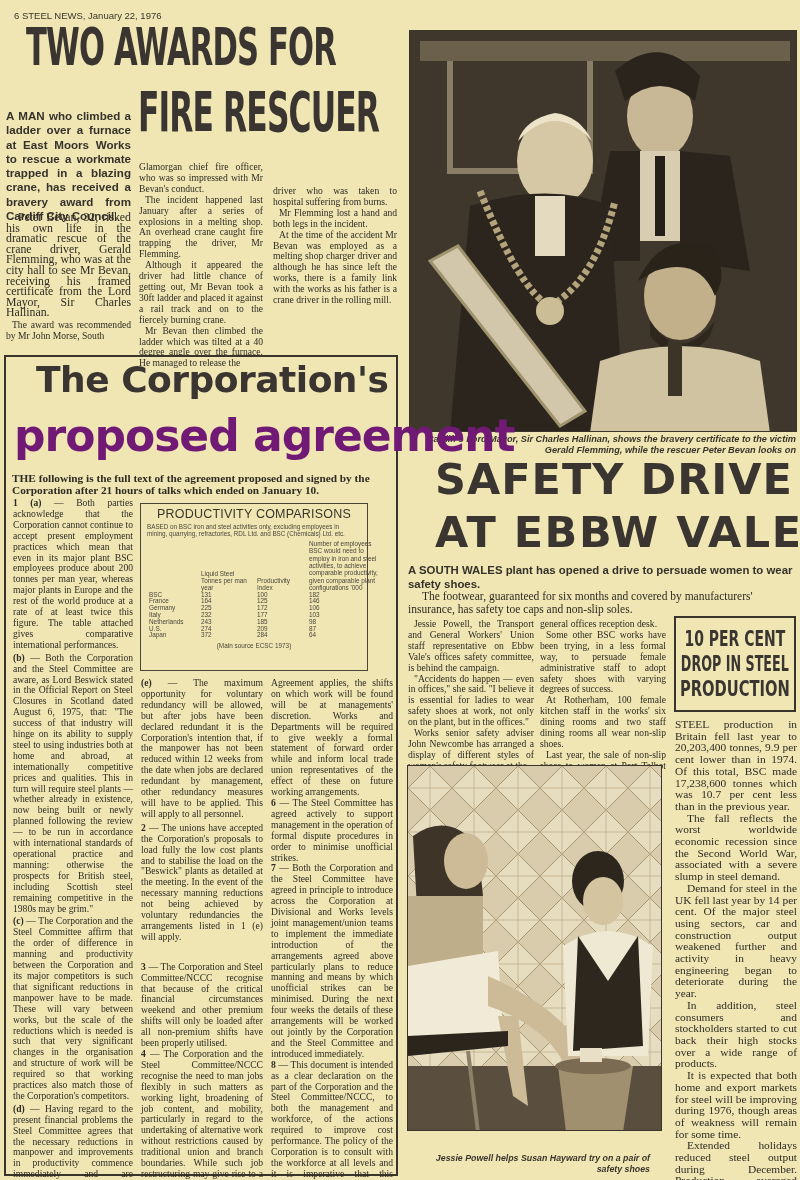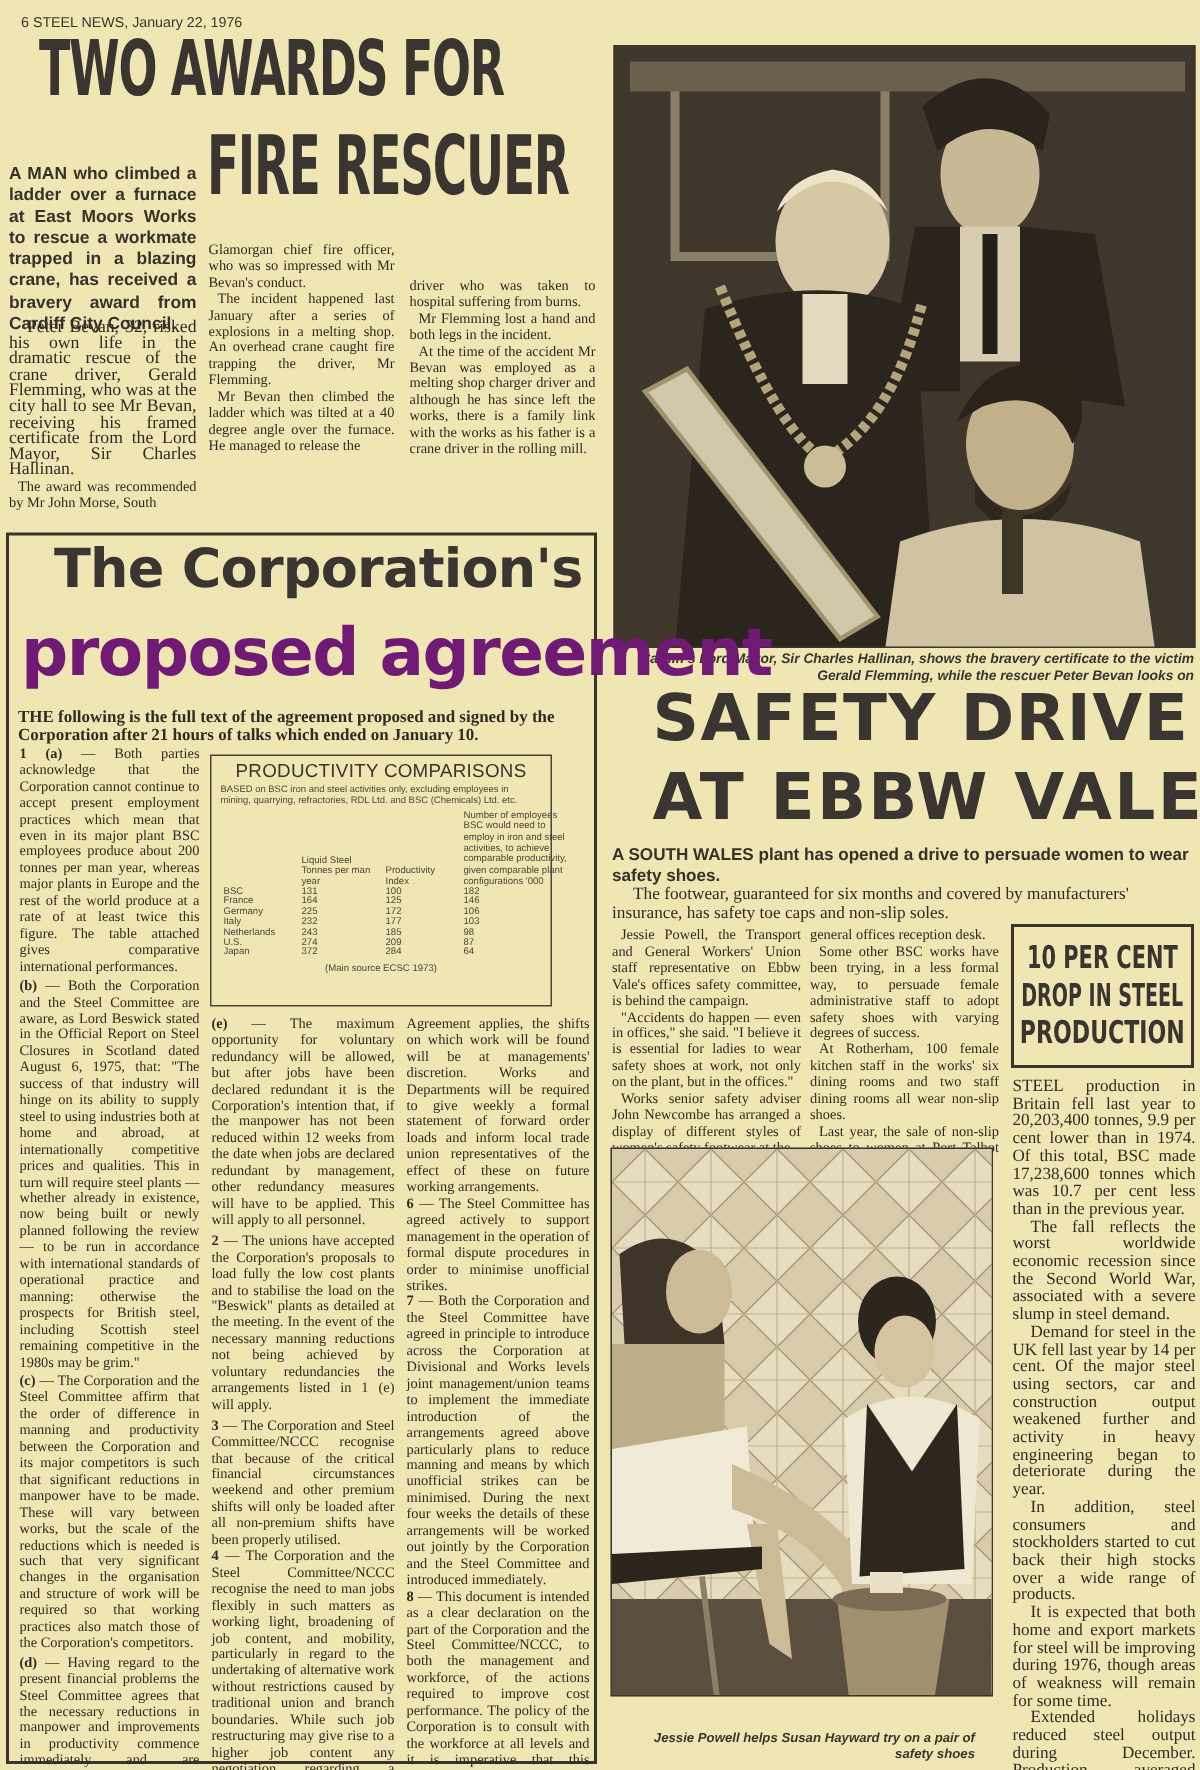--- a/index.html
+++ b/index.html
@@ -30,20 +30,21 @@
 <div class="abs sans" style="left:6px; top:93px; width:125px; font-size:11.6px; line-height:14.3px; font-weight:bold; text-align:justify; color:#36312a;margin-top:16px;">A MAN who climbed a ladder over a furnace at East Moors Works to rescue a workmate trapped in a blazing crane, has received a bravery award from Cardiff City Council.</div>
 
 <div class="abs serif" style="left:6px; top:212px; width:125px; font-size:11.8px; line-height:10.6px; text-align:justify; text-indent:12px; color:#2f2b23;">Peter Bevan, 32, risked his own life in the dramatic rescue of the crane driver, Gerald Flemming, who was at the city hall to see Mr Bevan, receiving his framed certificate from the Lord Mayor, Sir Charles Hallinan.</div>
 <div class="abs body-text" style="left:6px; top:320px; width:125px;">
   <p>The award was recommended by Mr John Morse, South</p>
 </div>
 
 <div class="abs body-text" style="left:139px; top:162px; width:124px;">
   <p class="noind">Glamorgan chief fire officer, who was so impressed with Mr Bevan's conduct.</p>
   <p>The incident happened last January after a series of explosions in a melting shop. An overhead crane caught fire trapping the driver, Mr Flemming.</p>
+  <p>Although it appeared the driver had little chance of getting out, Mr Bevan took a 30ft ladder and placed it against a rail track and on to the fiercely burning crane.</p>
   <p>Mr Bevan then climbed the ladder which was tilted at a 40 degree angle over the furnace. He managed to release the</p>
 </div>
 
 <div class="abs body-text" style="left:273px; top:162px; width:124px;margin-top:24px;">
   <p class="noind">driver who was taken to hospital suffering from burns.</p>
   <p>Mr Flemming lost a hand and both legs in the incident.</p>
   <p>At the time of the accident Mr Bevan was employed as a melting shop charger driver and although he has since left the works, there is a family link with the works as his father is a crane driver in the rolling mill.</p>
 </div>
 
 <div class="abs photo" style="left:409px; top:30px; width:388px; height:402px;" title="Lord Mayor with chain of office showing framed certificate to seated bearded man, another man standing behind">
@@ -143,27 +144,27 @@
           <td>64</td>
         </tr>
   </tbody>
     </table>
   <div class="sans" style="text-align:center; font-size:6.4px; margin-top:3px; color:#4b463a;">(Main source ECSC 1973)</div>
 </div>
 
 <div class="abs body-text" style="left:141px; top:678px; width:122px;">
   <p class="noind"><b>(e)</b><span> — The maximum opportunity for voluntary redundancy will be allowed, but after jobs have been declared redundant it is the Corporation's intention that, if the manpower has not been reduced within 12 weeks from the date when jobs are declared redundant by management, other redundancy measures will have to be applied. This will apply to all personnel.</span></p>
   <p class="noind" style="margin-top:3px;"><b>2</b><span> — The unions have accepted the Corporation's proposals to load fully the low cost plants and to stabilise the load on the "Beswick" plants as detailed at the meeting. In the event of the necessary manning reductions not being achieved by voluntary redundancies the arrangements listed in 1 (e) will apply.</span></p>
-  <p class="noind" style="margin-top:3px;"><b>3</b><span> — The Corporation and Steel Committee/NCCC recognise that because of the critical financial circumstances weekend and other premium shifts will only be loaded after all non-premium shifts have been properly utilised.</span></p>
+  <p class="noind" style="margin-top:19px;"><b>3</b><span> — The Corporation and Steel Committee/NCCC recognise that because of the critical financial circumstances weekend and other premium shifts will only be loaded after all non-premium shifts have been properly utilised.</span></p>
   <p class="noind"><b>4</b><span> — The Corporation and the Steel Committee/NCCC recognise the need to man jobs flexibly in such matters as working light, broadening of job content, and mobility, particularly in regard to the undertaking of alternative work without restrictions caused by traditional union and branch boundaries. While such job restructuring may give rise to a higher job content any negotiation regarding a revision of earnings must be considered in the light of Government anti-inflation policy.</span></p>
 
 </div>
 
 <div class="abs body-text" style="left:271px; top:678px; width:122px;">
-  <p class="noind"><span>Agreement applies, the shifts on which work will be found will be at managements' discretion. Works and Departments will be required to give weekly a formal statement of forward order loads and inform local trade union representatives of the effect of these on future working arrangements.</span></p>
+  <p class="noind"><span>Agreement applies, the shifts on which work will be found will be at managements' discretion. Works and Departments will be required to give weekly a formal statement of forward order while and inform local trade union representatives of the effect of these on future working arrangements.</span></p>
   <p class="noind"><b>6</b><span> — The Steel Committee has agreed actively to support management in the operation of formal dispute procedures in order to minimise unofficial strikes.</span></p>
   <p class="noind"><b>7</b><span> — Both the Corporation and the Steel Committee have agreed in principle to introduce across the Corporation at Divisional and Works levels joint management/union teams to implement the immediate introduction of the arrangements agreed above particularly plans to reduce manning and means by which unofficial strikes can be minimised. During the next four weeks the details of these arrangements will be worked out jointly by the Corporation and the Steel Committee and introduced immediately.</span></p>
   <p class="noind"><b>8</b><span> — This document is intended as a clear declaration on the part of the Corporation and the Steel Committee/NCCC, to both the management and workforce, of the actions required to improve cost performance. The policy of the Corporation is to consult with the workforce at all levels and it is imperative that this practice is applied to the matters detailed above. Both parties recognise, however, that in view of the enormity of the problems presently facing the Corporation such discussions cannot be allowed to delay the implementation of this agreement.</span></p>
 </div>
 
 <div class="abs" style="left:435px; top:455px; font-family:'DejaVu Sans', sans-serif; font-weight:bold; font-size:43px; line-height:48px; letter-spacing:1px; color:#3a3530; white-space:nowrap;">SAFETY DRIVE</div>
 <div class="abs" style="left:435px; top:508px; font-family:'DejaVu Sans', sans-serif; font-weight:bold; font-size:43px; line-height:48px; letter-spacing:1.5px; color:#3a3530; white-space:nowrap;">AT EBBW VALE</div>
 <div class="abs sans" style="left:408px; top:563px; width:390px; font-size:11.4px; line-height:14px; font-weight:bold; color:#36312a;">A SOUTH WALES plant has opened a drive to persuade women to wear safety shoes.</div>
 <div class="abs serif" style="left:408px; top:590px; width:390px; font-size:11.5px; line-height:12.6px; text-indent:14px; color:#2f2b23;">The footwear, guaranteed for six months and covered by manufacturers' insurance, has safety toe caps and non-slip soles.</div>
 

